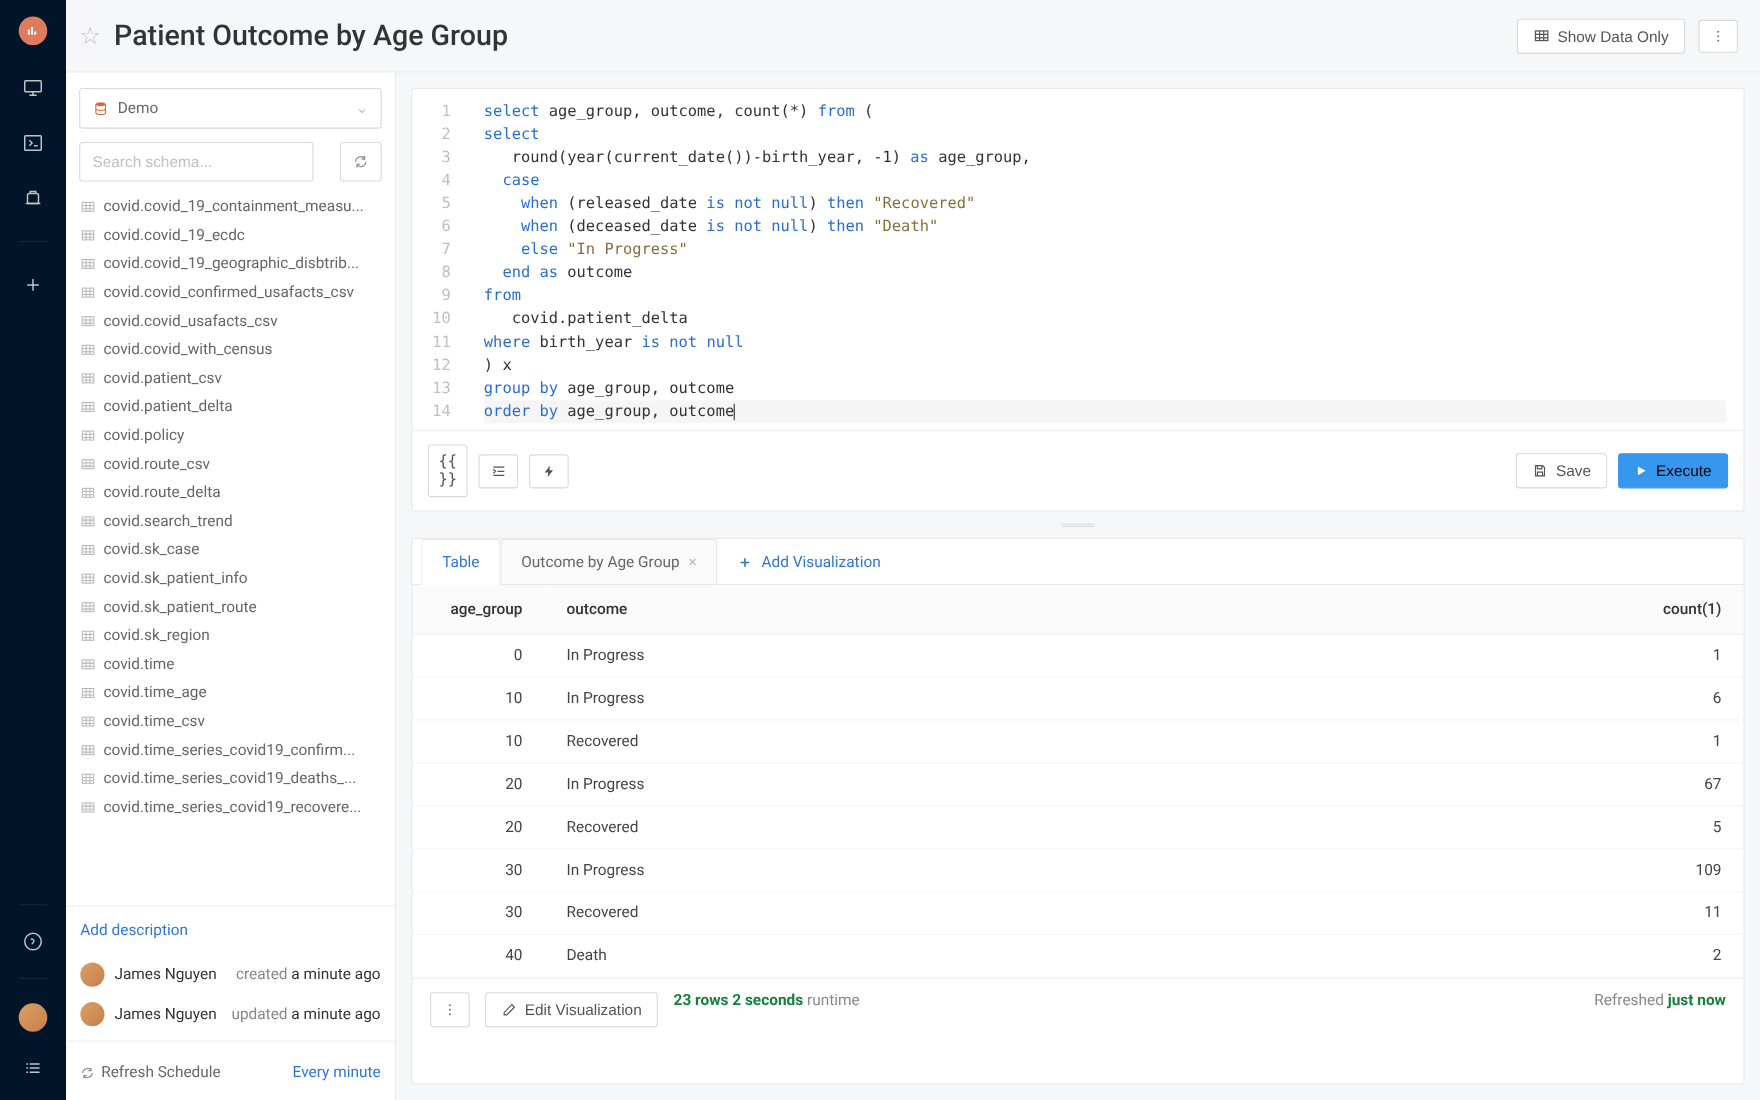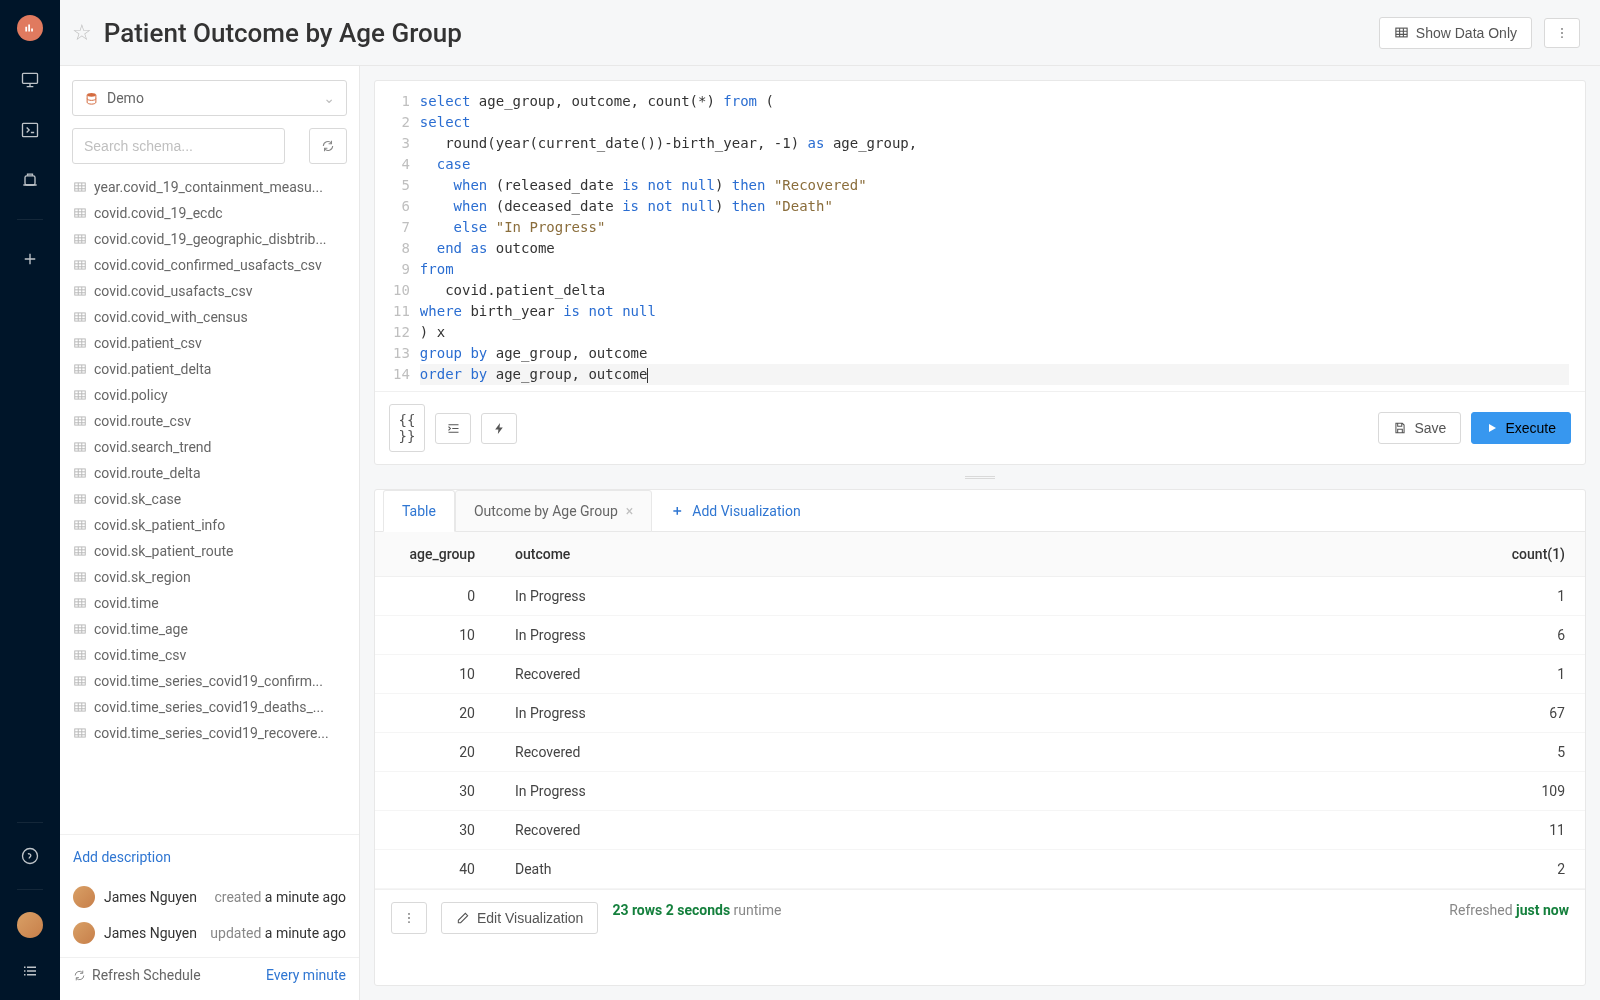--- a/index.html
+++ b/index.html
@@ -36,29 +36,29 @@
   .srow{display:flex;align-items:center;gap:7px;padding:5px 13px;color:#666;font-size:14px;white-space:nowrap;overflow:hidden;text-overflow:ellipsis;cursor:pointer;}
   .tbl-ico{flex-shrink:0;opacity:.6;}
   .addesc{padding:14px 13px;border-top:1px solid #f0f0f0;}
   .addesc a{color:#2f76d2;cursor:pointer;text-decoration:none;}
   .metarow{display:flex;align-items:center;gap:9px;padding:7px 13px;font-size:14px;color:#888;}
   .metarow:first-of-type{border-top:1px solid #f0f0f0;padding-top:13px;}
   .metarow .name{color:#333;}
   .metarow .when{margin-left:auto;}
   .metarow .bold{color:#333;}
   .mavatar{width:22px;height:22px;border-radius:50%;background:linear-gradient(135deg,#d9a066,#c77f4a);flex-shrink:0;}
-  .schedule{display:flex;align-items:center;padding:9px 13px 17px;gap:6px;border-top:1px solid #f0f0f0;margin-top:6px;color:#666;}
+  .schedule{display:flex;align-items:center;padding:20px 13px 17px;gap:6px;border-top:1px solid #f0f0f0;margin-top:6px;color:#666;}
   .schedule .val{margin-left:auto;color:#2f76d2;}
   
   .main{flex:1;display:flex;flex-direction:column;min-width:0;background:#f6f7f8;padding:14px;gap:14px;}
   .card{background:#fff;border:1px solid #e8e8e8;border-radius:3px;display:flex;flex-direction:column;}
   .editor{font-family:"SFMono-Regular",Menlo,Consolas,monospace;font-size:14px;line-height:21px;padding:10px 0 6px;display:flex;}
   .gut{text-align:right;color:#bfbfbf;padding:0 10px 0 18px;user-select:none;}
   .gut div{height:21px;}
-  .code{flex:1;padding-right:16px;white-space:pre;overflow:auto;}
+  .code{flex:1;padding-right:16px;white-space:pre;overflow:auto;margin-left:20px;}
   .code .ln{height:21px;}
   .code .ln.hl{background:#f5f5f5;}
   .kw{color:#2a6dd1;}
   .str{color:#8a6d3b;}
   .editor-toolbar{display:flex;align-items:center;gap:10px;padding:12px 14px;border-top:1px solid #f0f0f0;}
   .editor-toolbar .spacer{flex:1;}
   .btn.primary{background:#3797ef;border-color:#3797ef;color:#000000;}
   .tabs{display:flex;align-items:center;border-bottom:1px solid #e8e8e8;padding:0 8px;}
   .tab{padding:12px 18px;color:#666;cursor:pointer;display:flex;gap:8px;align-items:center;border:1px solid transparent;margin-bottom:-1px;}
   .tab.active{color:#2f76d2;border:1px solid #e8e8e8;border-bottom:1px solid #fff;border-radius:3px 3px 0 0;background:#fff;text-align:right;}
@@ -175,21 +175,21 @@
                 </svg>
             </button>
           </div>
         </div>
         <div class="schema" id="schema-list">
             <div class="srow">
               <svg class="tbl-ico" width="14" height="14" viewBox="0 0 24 24" fill="none" stroke="#888" stroke-width="1.6">
                 <rect x="3" y="5" width="18" height="14"></rect>
                 <path d="M3 10h18M3 15h18M9 5v14M15 5v14"></path>
               </svg>
-              <span>year.covid_19_containment_measu...</span>
+              <span>covid.covid_19_containment_measu...</span>
             </div>
             <div class="srow">
               <svg class="tbl-ico" width="14" height="14" viewBox="0 0 24 24" fill="none" stroke="#888" stroke-width="1.6">
                 <rect x="3" y="5" width="18" height="14"></rect>
                 <path d="M3 10h18M3 15h18M9 5v14M15 5v14"></path>
               </svg>
               <span>covid.covid_19_ecdc</span>
             </div>
             <div class="srow">
               <svg class="tbl-ico" width="14" height="14" viewBox="0 0 24 24" fill="none" stroke="#888" stroke-width="1.6">
@@ -245,28 +245,28 @@
                 <rect x="3" y="5" width="18" height="14"></rect>
                 <path d="M3 10h18M3 15h18M9 5v14M15 5v14"></path>
               </svg>
               <span>covid.route_csv</span>
             </div>
             <div class="srow">
               <svg class="tbl-ico" width="14" height="14" viewBox="0 0 24 24" fill="none" stroke="#888" stroke-width="1.6">
                 <rect x="3" y="5" width="18" height="14"></rect>
                 <path d="M3 10h18M3 15h18M9 5v14M15 5v14"></path>
               </svg>
+              <span>covid.route_delta</span>
+            </div>
+            <div class="srow">
+              <svg class="tbl-ico" width="14" height="14" viewBox="0 0 24 24" fill="none" stroke="#888" stroke-width="1.6">
+                <rect x="3" y="5" width="18" height="14"></rect>
+                <path d="M3 10h18M3 15h18M9 5v14M15 5v14"></path>
+              </svg>
               <span>covid.search_trend</span>
-            </div>
-            <div class="srow">
-              <svg class="tbl-ico" width="14" height="14" viewBox="0 0 24 24" fill="none" stroke="#888" stroke-width="1.6">
-                <rect x="3" y="5" width="18" height="14"></rect>
-                <path d="M3 10h18M3 15h18M9 5v14M15 5v14"></path>
-              </svg>
-              <span>covid.route_delta</span>
             </div>
             <div class="srow">
               <svg class="tbl-ico" width="14" height="14" viewBox="0 0 24 24" fill="none" stroke="#888" stroke-width="1.6">
                 <rect x="3" y="5" width="18" height="14"></rect>
                 <path d="M3 10h18M3 15h18M9 5v14M15 5v14"></path>
               </svg>
               <span>covid.sk_case</span>
             </div>
             <div class="srow">
               <svg class="tbl-ico" width="14" height="14" viewBox="0 0 24 24" fill="none" stroke="#888" stroke-width="1.6">

